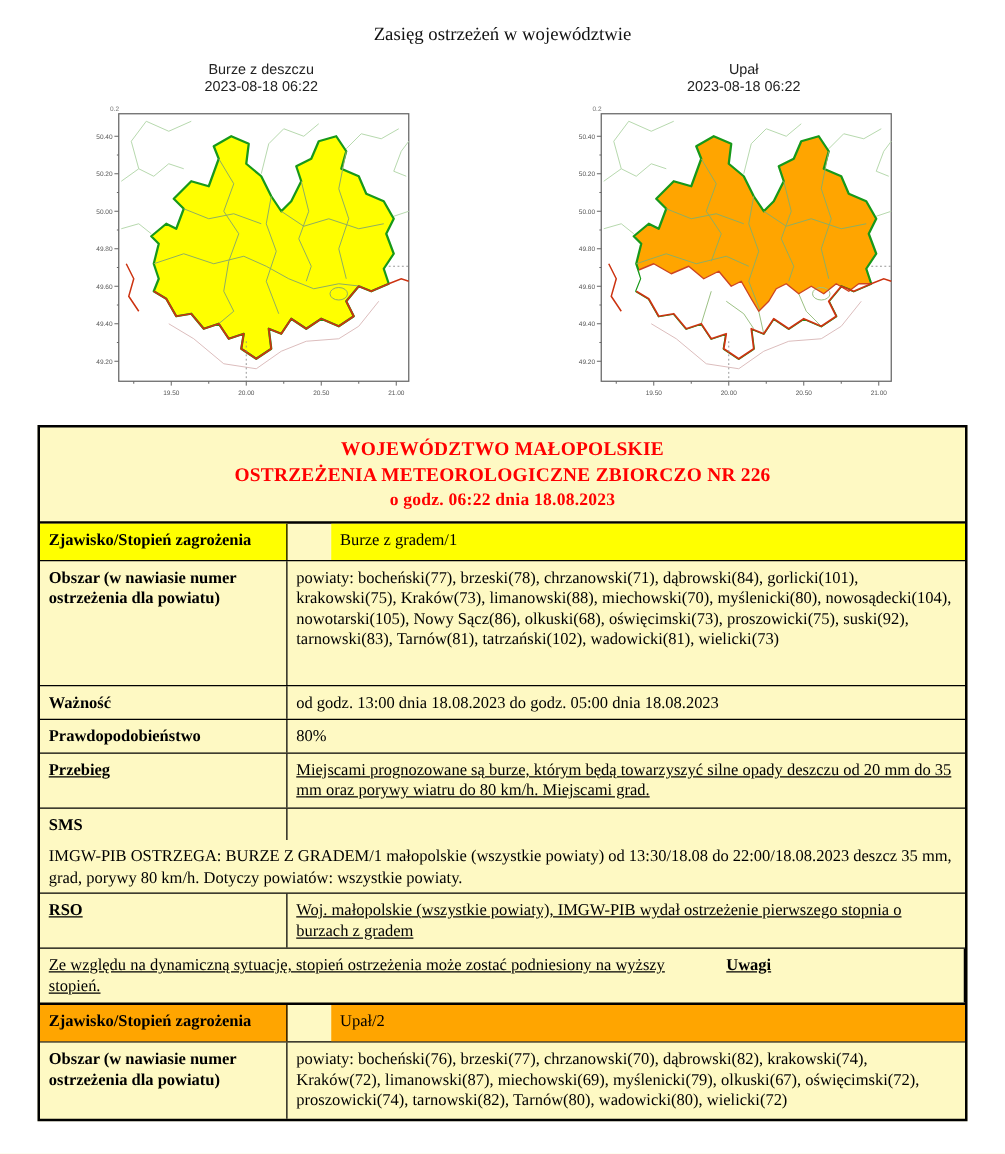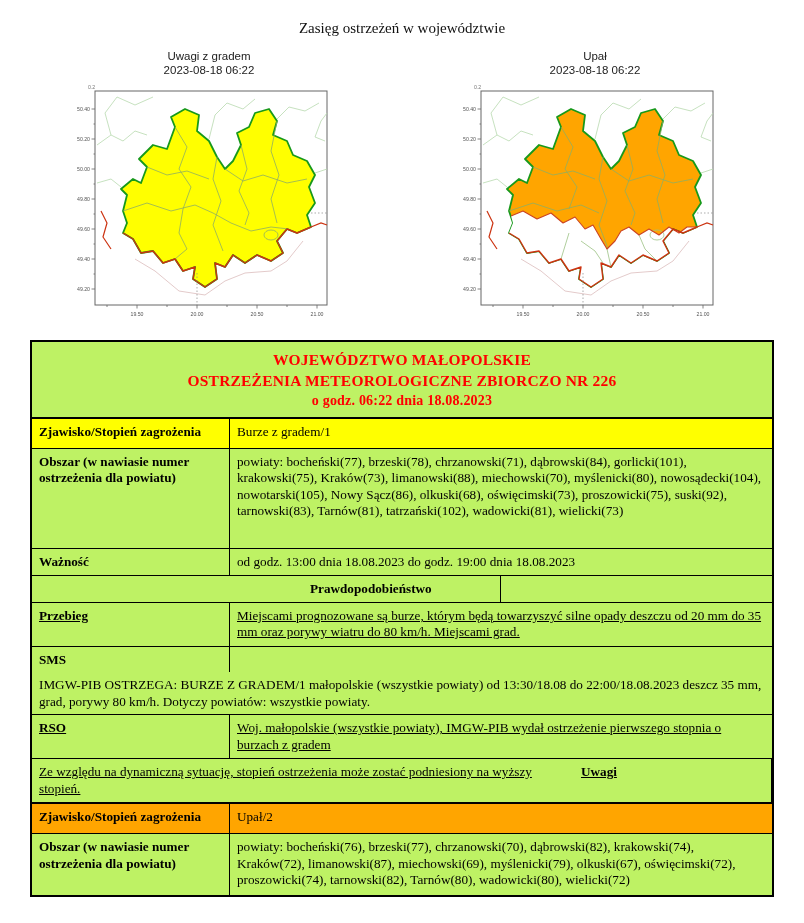--- a/index.html
+++ b/index.html
@@ -19,48 +19,48 @@
     text-align:center;font-size:11.5px;line-height:14px;color:#222;
     margin-bottom:6px;font-family:"Liberation Sans",sans-serif;
   }
   svg.map-canvas{display:block;}
   .tick-label{font-family:"Liberation Sans",sans-serif;font-size:5.2px;fill:#555;}
   .corner-label{font-family:"Liberation Sans",sans-serif;font-size:5.2px;fill:#777;}
 
   
   .warn-table{
     position:absolute;left:30px;top:340px;width:744px;
-    border:2px solid #000;box-sizing:border-box;background:#bef264;
+    border:2px solid #000;box-sizing:border-box;background:#fef9c3;
     font-family:"Liberation Serif",serif;
   }
   .table-header{
     text-align:center;padding:7px 0 6px 0;color:#f00;font-weight:bold;
   }
   .table-header .hl{font-size:15.5px;line-height:21px;letter-spacing:.2px;}
   .table-header .hl-small{font-size:14px;line-height:20px;}
   .t-row{display:flex;border-top:1px solid #000;box-sizing:border-box;}
   .t-row.thick{border-top-width:2px;}
   .cell{box-sizing:border-box;padding:5px 7px 4px 7px;font-size:13.2px;line-height:16.4px;}
   .cell-label{width:198px;border-right:1px solid #000;font-weight:bold;flex:none;}
   .cell-value{flex:1;}
   .hl-yellow{background:#ffff00;}
   .hl-orange{background:#ffa500;}
-  .mh31{min-height:31px;} .mh100{min-height:100px;} .mh27{min-height:27px;justify-content:center;}
+  .mh31{min-height:31px;gap:35px;} .mh100{min-height:100px;} .mh27{min-height:27px;}
   .mh44{min-height:44px;text-decoration:underline;} .mh60{min-height:60px;flex-direction:column;} .mh62{min-height:62px;}
 </style>
 </head>
 <body>
 
 <div class="page-title">Zasięg ostrzeżeń w województwie</div>
 
 <div class="maps-row">
 
   <figure class="map-figure" style="margin:0">
     <div class="map-caption">
-      <div>Uwagi z gradem</div>
+      <div>Burze z deszczu</div>
       <div>2023-08-18 06:22</div>
     </div>
     <svg class="map-canvas" width="268" height="244" viewBox="0 0 268 244">
       <text class="corner-label" x="13" y="6">0.2</text>
 
       <rect x="20" y="8" width="232" height="214" fill="none" stroke="#666" stroke-width="1"></rect>
 
       <g stroke="#666" stroke-width="0.8">
         <line x1="16.5" y1="26" x2="20" y2="26"></line>
           <line x1="16.5" y1="56" x2="20" y2="56"></line>
@@ -232,24 +232,25 @@
   <div class="t-row thick mh31">
     <div class="cell cell-label hl-yellow">Zjawisko/Stopień zagrożenia</div>
     <div class="cell cell-value hl-yellow">Burze z gradem/1</div>
   </div>
   <div class="t-row mh100">
     <div class="cell cell-label">Obszar (w nawiasie numer ostrzeżenia dla powiatu)</div>
     <div class="cell cell-value">powiaty: bocheński(77), brzeski(78), chrzanowski(71), dąbrowski(84), gorlicki(101), krakowski(75), Kraków(73), limanowski(88), miechowski(70), myślenicki(80), nowosądecki(104), nowotarski(105), Nowy Sącz(86), olkuski(68), oświęcimski(73), proszowicki(75), suski(92), tarnowski(83), Tarnów(81), tatrzański(102), wadowicki(81), wielicki(73)</div>
   </div>
   <div class="t-row mh27">
     <div class="cell cell-label">Ważność</div>
-    <div class="cell cell-value">od godz. 13:00 dnia 18.08.2023 do godz. 19:00 dnia 18.08.2023</div>
+    <div class="cell cell-value">od godz. 13:00 dnia 18.08.2023 do godz. 05:00 dnia 18.08.2023</div>
   </div>
   <div class="t-row mh27">
     <div class="cell cell-label">Prawdopodobieństwo</div>
+    <div class="cell cell-value">80%</div>
   </div>
   <div class="t-row mh44">
     <div class="cell cell-label">Przebieg</div>
     <div class="cell cell-value">Miejscami prognozowane są burze, którym będą towarzyszyć  silne opady deszczu od 20 mm do 35 mm oraz porywy wiatru do 80 km/h. Miejscami grad.</div>
   </div>
   <div class="t-row mh60">
     <div class="cell cell-label">SMS</div>
     <div class="cell cell-value">IMGW-PIB OSTRZEGA: BURZE Z GRADEM/1 małopolskie (wszystkie powiaty) od 13:30/18.08 do 22:00/18.08.2023 deszcz 35 mm, grad, porywy 80 km/h. Dotyczy powiatów: wszystkie powiaty.</div>
   </div>
   <div class="t-row mh44">

